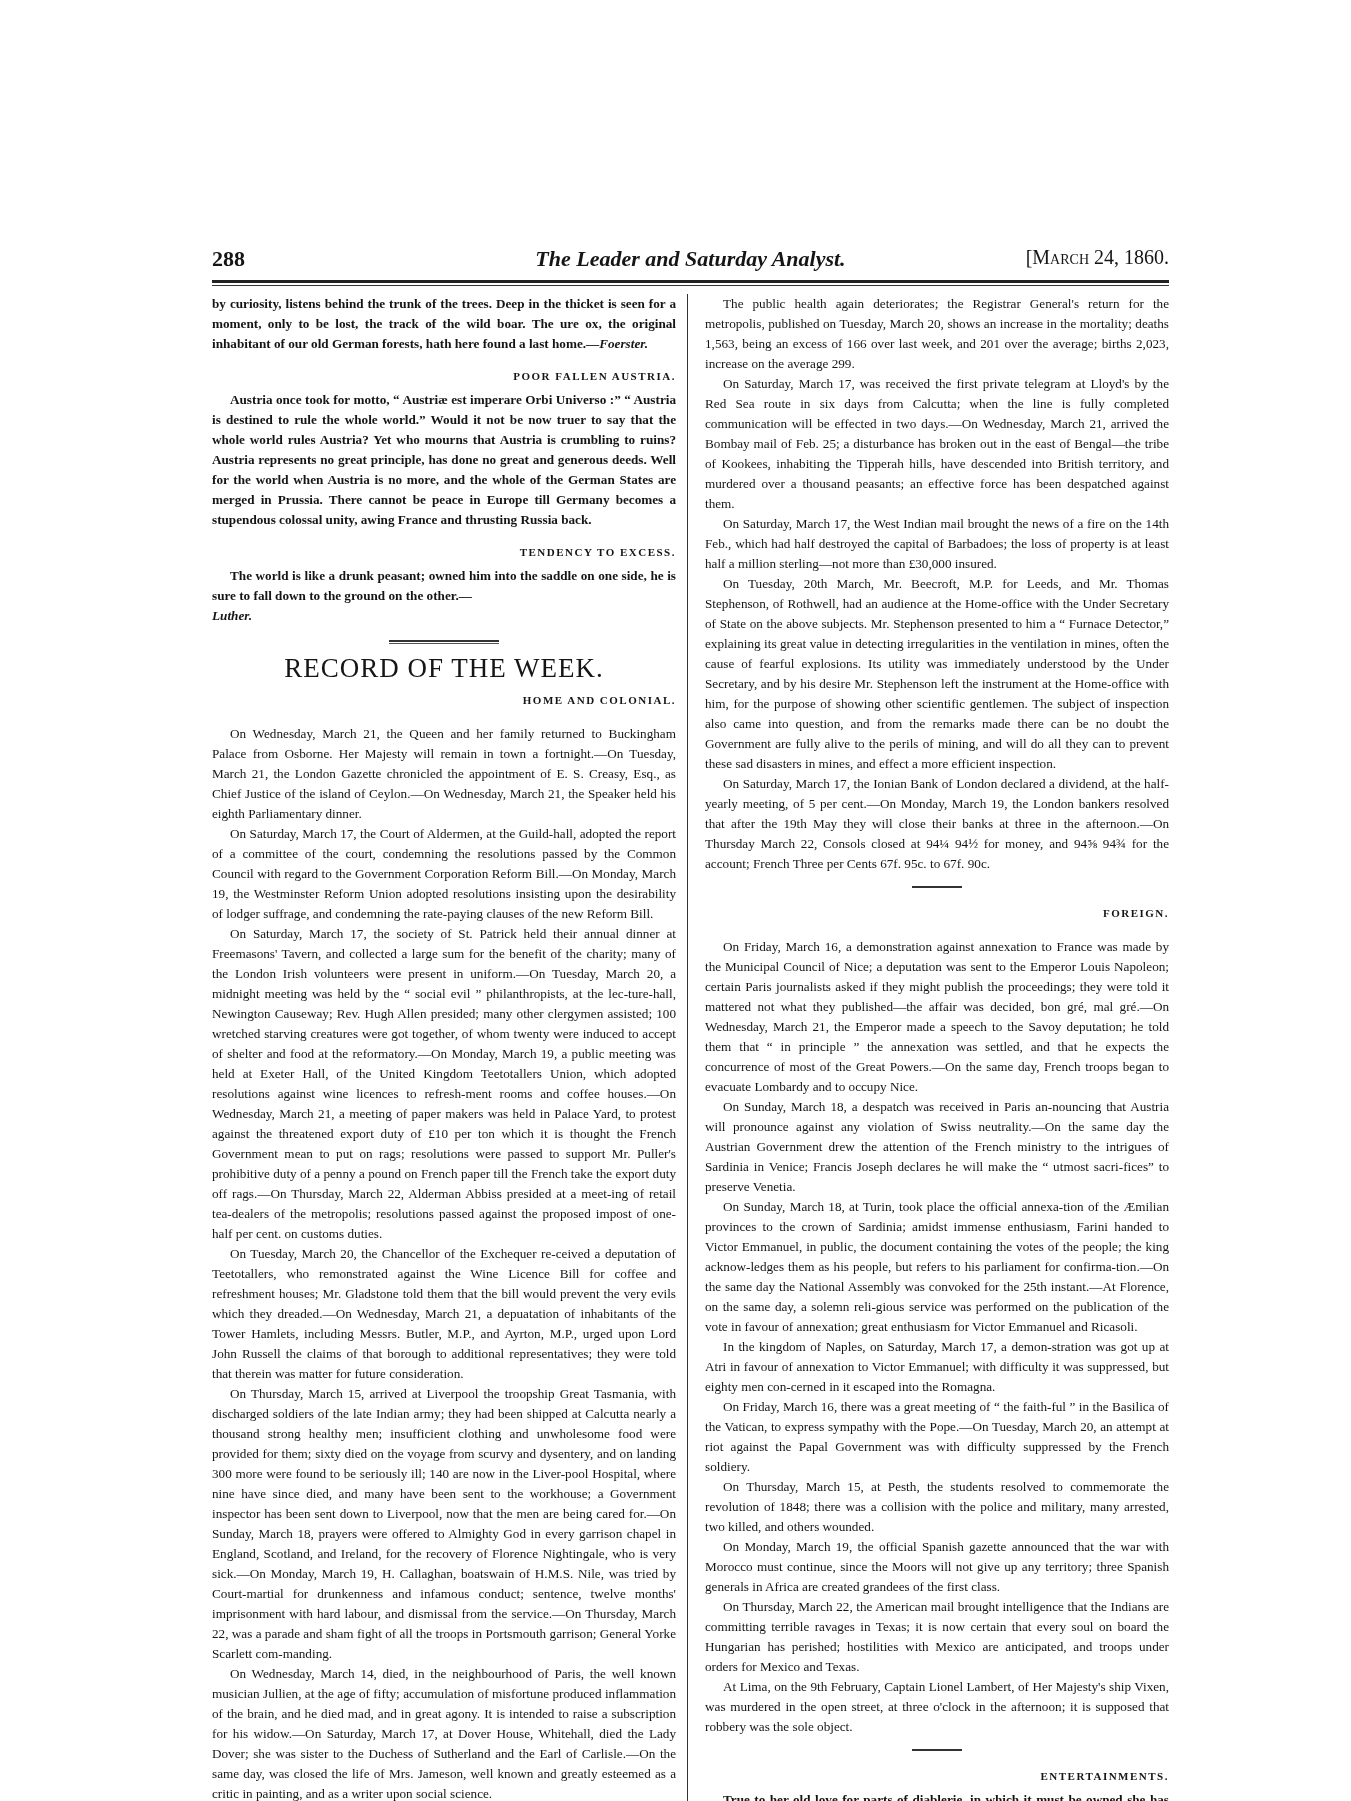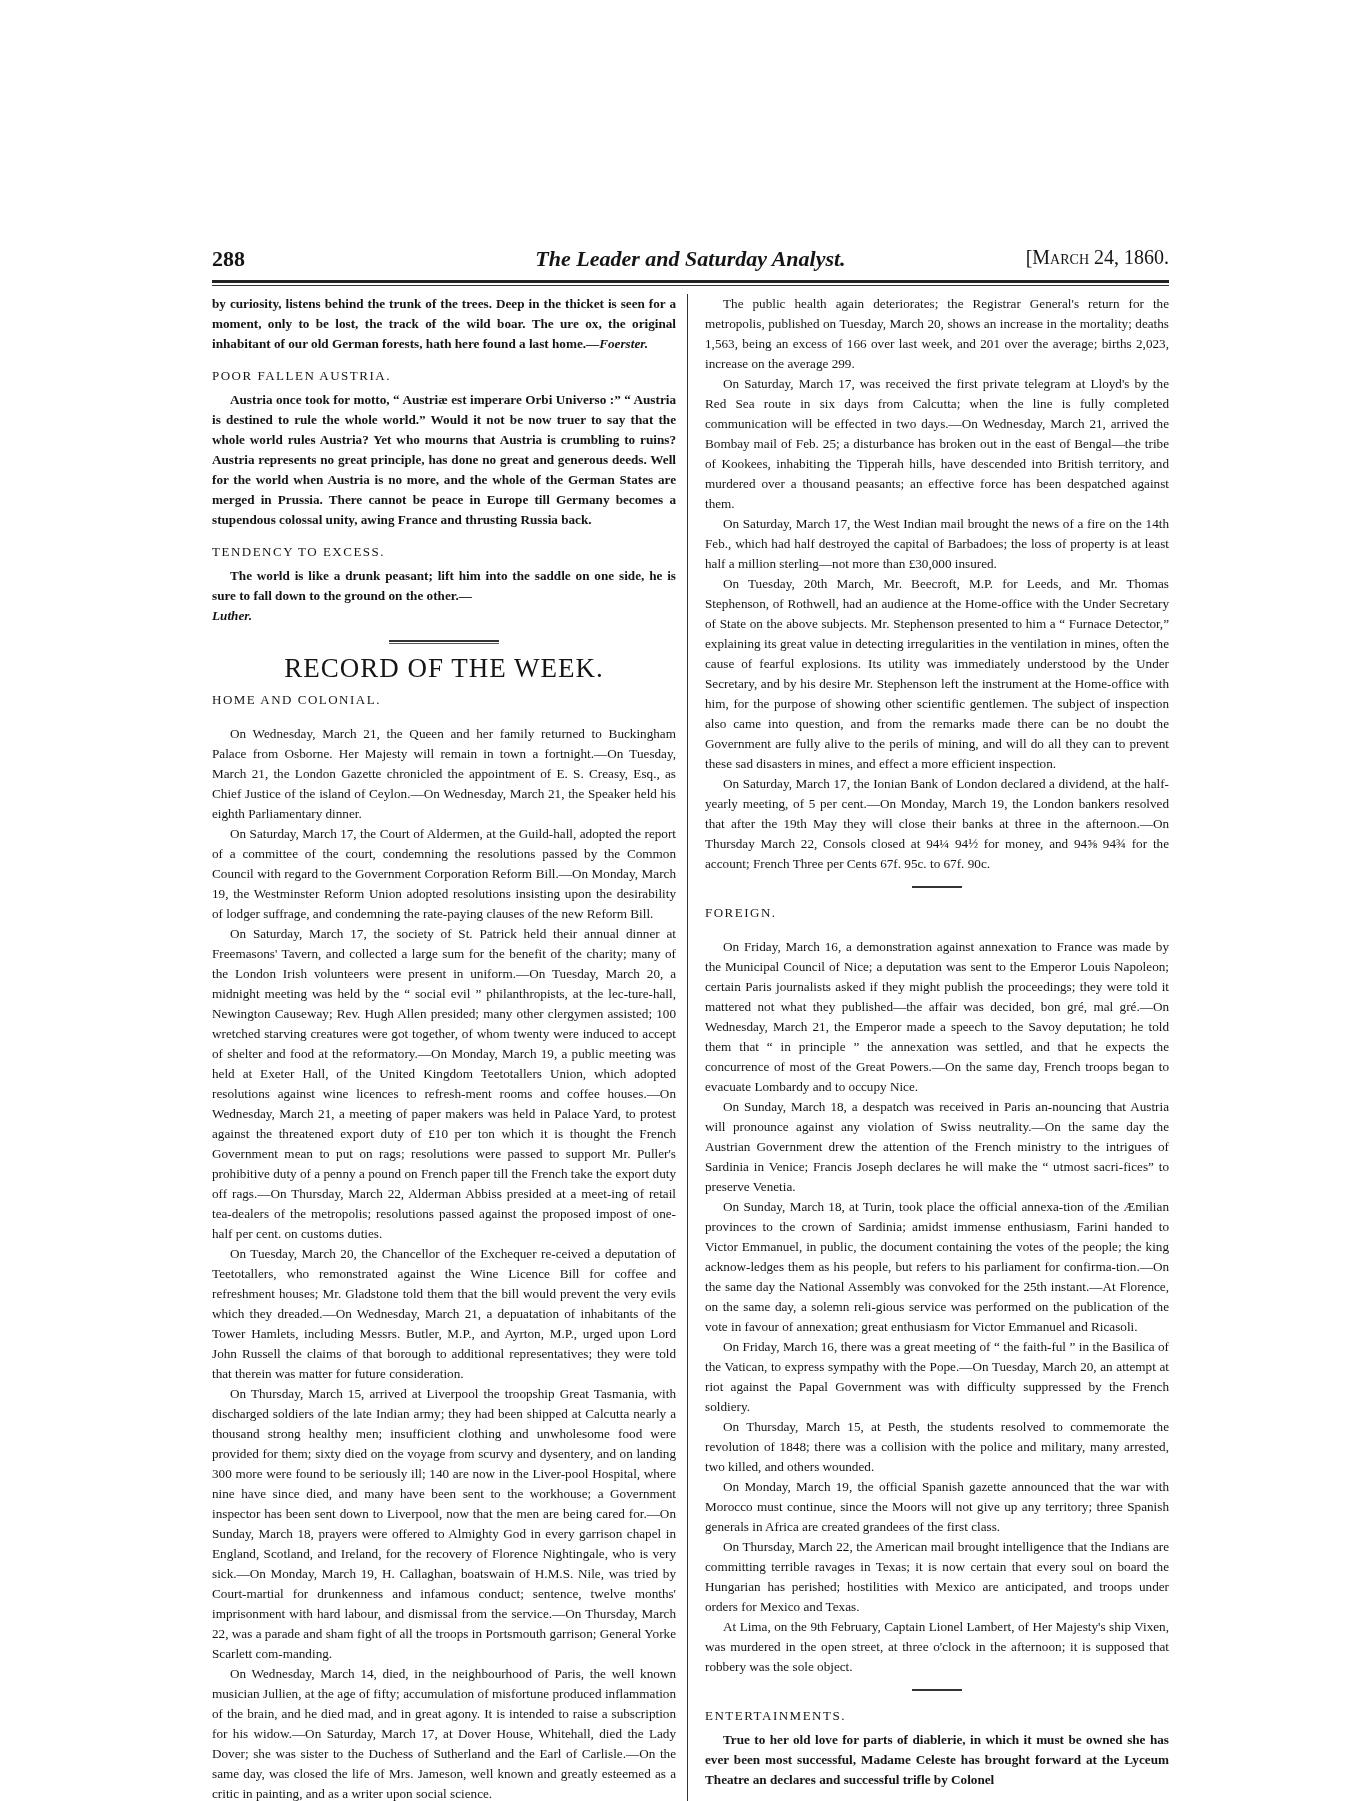--- a/index.html
+++ b/index.html
@@ -53,25 +53,26 @@
     line-height: 20px;
     text-align: justify;
     hyphens: manual;
   }
   .col-left { padding-right: 11px; }
   .col-right { padding-left: 17px; border-left: 1.5px solid #333; }
   p { margin: 0; text-indent: 18px; }
   p.noindent { text-indent: 0; }
   .bold-par { font-weight: bold; }
   .section-head {
-    text-align: left;
-    font-size: 13px;
+    text-align: right;
+    font-size: 11px;
     letter-spacing: 1.5px;
     margin: 12px 0 4px 0;
     text-transform: uppercase;
+    font-weight: bold;
   }
   .big-head {
     text-align: center;
     font-size: 27px;
     letter-spacing: 1px;
     margin: 14px 0 6px 0;
   }
   .short-rule {
     width: 110px; margin: 14px auto 4px auto;
     border-top: 2px solid #333; border-bottom: 1px solid #555; height: 1px;
@@ -93,21 +94,21 @@
 
   <div class="columns">
 
     <div class="col col-left">
       <p class="noindent bold-par"><span>by curiosity, listens behind the trunk of the trees. Deep in the thicket is seen for a moment, only to be lost, the track of the wild boar. The ure ox, the original inhabitant of our old German forests, hath here found a last home.—</span><span class="attrib">Foerster.</span></p>
 
       <div class="section-head">Poor Fallen Austria.</div>
       <p class="bold-par">Austria once took for motto, “ Austriæ est imperare Orbi Universo :” “ Austria is destined to rule the whole world.” Would it not be now truer to say that the whole world rules Austria? Yet who mourns that Austria is crumbling to ruins? Austria represents no great principle, has done no great and generous deeds. Well for the world when Austria is no more, and the whole of the German States are merged in Prussia. There cannot be peace in Europe till Germany becomes a stupendous colossal unity, awing France and thrusting Russia back.</p>
 
       <div class="section-head">Tendency to Excess.</div>
-      <p class="bold-par"><span>The world is like a drunk peasant; lift him into the saddle on one side, he is sure to fall down to the ground on the other.—</span><br><span class="attrib">Luther.</span></p>
+      <p class="bold-par"><span>The world is like a drunk peasant; owned him into the saddle on one side, he is sure to fall down to the ground on the other.—</span><br><span class="attrib">Luther.</span></p>
 
       <div class="short-rule"></div>
       <div class="big-head">RECORD OF THE WEEK.</div>
       <div class="section-head">Home and Colonial.</div>
       <div class="spacer"></div>
       <p>On Wednesday, March 21, the Queen and her family returned to Buckingham Palace from Osborne. Her Majesty will remain in town a fortnight.—On Tuesday, March 21, the London Gazette chronicled the appointment of E. S. Creasy, Esq., as Chief Justice of the island of Ceylon.—On Wednesday, March 21, the Speaker held his eighth Parliamentary dinner.</p>
       <p>On Saturday, March 17, the Court of Aldermen, at the Guild-hall, adopted the report of a committee of the court, condemning the resolutions passed by the Common Council with regard to the Government Corporation Reform Bill.—On Monday, March 19, the Westminster Reform Union adopted resolutions insisting upon the desirability of lodger suffrage, and condemning the rate-paying clauses of the new Reform Bill.</p>
       <p>On Saturday, March 17, the society of St. Patrick held their annual dinner at Freemasons' Tavern, and collected a large sum for the benefit of the charity; many of the London Irish volunteers were present in uniform.—On Tuesday, March 20, a midnight meeting was held by the “ social evil ” philanthropists, at the lec-ture-hall, Newington Causeway; Rev. Hugh Allen presided; many other clergymen assisted; 100 wretched starving creatures were got together, of whom twenty were induced to accept of shelter and food at the reformatory.—On Monday, March 19, a public meeting was held at Exeter Hall, of the United Kingdom Teetotallers Union, which adopted resolutions against wine licences to refresh-ment rooms and coffee houses.—On Wednesday, March 21, a meeting of paper makers was held in Palace Yard, to protest against the threatened export duty of £10 per ton which it is thought the French Government mean to put on rags; resolutions were passed to support Mr. Puller's prohibitive duty of a penny a pound on French paper till the French take the export duty off rags.—On Thursday, March 22, Alderman Abbiss presided at a meet-ing of retail tea-dealers of the metropolis; resolutions passed against the proposed impost of one-half per cent. on customs duties.</p>
       <p>On Tuesday, March 20, the Chancellor of the Exchequer re-ceived a deputation of Teetotallers, who remonstrated against the Wine Licence Bill for coffee and refreshment houses; Mr. Gladstone told them that the bill would prevent the very evils which they dreaded.—On Wednesday, March 21, a depuatation of inhabitants of the Tower Hamlets, including Messrs. Butler, M.P., and Ayrton, M.P., urged upon Lord John Russell the claims of that borough to additional representatives; they were told that therein was matter for future consideration.</p>
       <p>On Thursday, March 15, arrived at Liverpool the troopship Great Tasmania, with discharged soldiers of the late Indian army; they had been shipped at Calcutta nearly a thousand strong healthy men; insufficient clothing and unwholesome food were provided for them; sixty died on the voyage from scurvy and dysentery, and on landing 300 more were found to be seriously ill; 140 are now in the Liver-pool Hospital, where nine have since died, and many have been sent to the workhouse; a Government inspector has been sent down to Liverpool, now that the men are being cared for.—On Sunday, March 18, prayers were offered to Almighty God in every garrison chapel in England, Scotland, and Ireland, for the recovery of Florence Nightingale, who is very sick.—On Monday, March 19, H. Callaghan, boatswain of H.M.S. Nile, was tried by Court-martial for drunkenness and infamous conduct; sentence, twelve months' imprisonment with hard labour, and dismissal from the service.—On Thursday, March 22, was a parade and sham fight of all the troops in Portsmouth garrison; General Yorke Scarlett com-manding.</p>
@@ -120,20 +121,21 @@
       <p>On Saturday, March 17, the West Indian mail brought the news of a fire on the 14th Feb., which had half destroyed the capital of Barbadoes; the loss of property is at least half a million sterling—not more than £30,000 insured.</p>
       <p>On Tuesday, 20th March, Mr. Beecroft, M.P. for Leeds, and Mr. Thomas Stephenson, of Rothwell, had an audience at the Home-office with the Under Secretary of State on the above subjects. Mr. Stephenson presented to him a “ Furnace Detector,” explaining its great value in detecting irregularities in the ventilation in mines, often the cause of fearful explosions. Its utility was immediately understood by the Under Secretary, and by his desire Mr. Stephenson left the instrument at the Home-office with him, for the purpose of showing other scientific gentlemen. The subject of inspection also came into question, and from the remarks made there can be no doubt the Government are fully alive to the perils of mining, and will do all they can to prevent these sad disasters in mines, and effect a more efficient inspection.</p>
       <p>On Saturday, March 17, the Ionian Bank of London declared a dividend, at the half-yearly meeting, of 5 per cent.—On Monday, March 19, the London bankers resolved that after the 19th May they will close their banks at three in the afternoon.—On Thursday March 22, Consols closed at 94¼ 94½ for money, and 94⅝ 94¾ for the account; French Three per Cents 67f. 95c. to 67f. 90c.</p>
 
       <div class="short-rule tiny"></div>
       <div class="section-head">Foreign.</div>
       <div class="spacer"></div>
       <p>On Friday, March 16, a demonstration against annexation to France was made by the Municipal Council of Nice; a deputation was sent to the Emperor Louis Napoleon; certain Paris journalists asked if they might publish the proceedings; they were told it mattered not what they published—the affair was decided, bon gré, mal gré.—On Wednesday, March 21, the Emperor made a speech to the Savoy deputation; he told them that “ in principle ” the annexation was settled, and that he expects the concurrence of most of the Great Powers.—On the same day, French troops began to evacuate Lombardy and to occupy Nice.</p>
       <p>On Sunday, March 18, a despatch was received in Paris an-nouncing that Austria will pronounce against any violation of Swiss neutrality.—On the same day the Austrian Government drew the attention of the French ministry to the intrigues of Sardinia in Venice; Francis Joseph declares he will make the “ utmost sacri-fices” to preserve Venetia.</p>
       <p>On Sunday, March 18, at Turin, took place the official annexa-tion of the Æmilian provinces to the crown of Sardinia; amidst immense enthusiasm, Farini handed to Victor Emmanuel, in public, the document containing the votes of the people; the king acknow-ledges them as his people, but refers to his parliament for confirma-tion.—On the same day the National Assembly was convoked for the 25th instant.—At Florence, on the same day, a solemn reli-gious service was performed on the publication of the vote in favour of annexation; great enthusiasm for Victor Emmanuel and Ricasoli.</p>
+      <p>In the kingdom of Naples, on Saturday, March 17, a demon-stration was got up at Atri in favour of annexation to Victor Emmanuel; with difficulty it was suppressed, but eighty men con-cerned in it escaped into the Romagna.</p>
       <p>On Friday, March 16, there was a great meeting of “ the faith-ful ” in the Basilica of the Vatican, to express sympathy with the Pope.—On Tuesday, March 20, an attempt at riot against the Papal Government was with difficulty suppressed by the French soldiery.</p>
       <p>On Thursday, March 15, at Pesth, the students resolved to commemorate the revolution of 1848; there was a collision with the police and military, many arrested, two killed, and others wounded.</p>
       <p>On Monday, March 19, the official Spanish gazette announced that the war with Morocco must continue, since the Moors will not give up any territory; three Spanish generals in Africa are created grandees of the first class.</p>
       <p>On Thursday, March 22, the American mail brought intelligence that the Indians are committing terrible ravages in Texas; it is now certain that every soul on board the Hungarian has perished; hostilities with Mexico are anticipated, and troops under orders for Mexico and Texas.</p>
       <p>At Lima, on the 9th February, Captain Lionel Lambert, of Her Majesty's ship Vixen, was murdered in the open street, at three o'clock in the afternoon; it is supposed that robbery was the sole object.</p>
 
       <div class="short-rule tiny"></div>
       <div class="section-head">Entertainments.</div>
       <p class="bold-par">True to her old love for parts of diablerie, in which it must be owned she has ever been most successful, Madame Celeste has brought forward at the Lyceum Theatre an declares and successful trifle by Colonel</p>
     </div>

